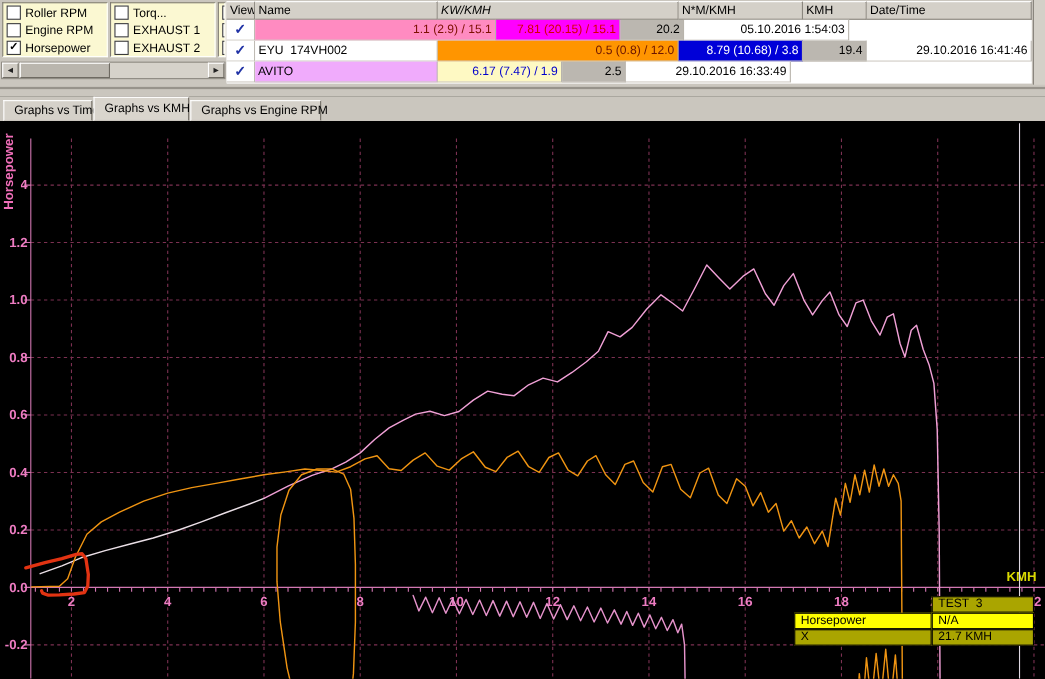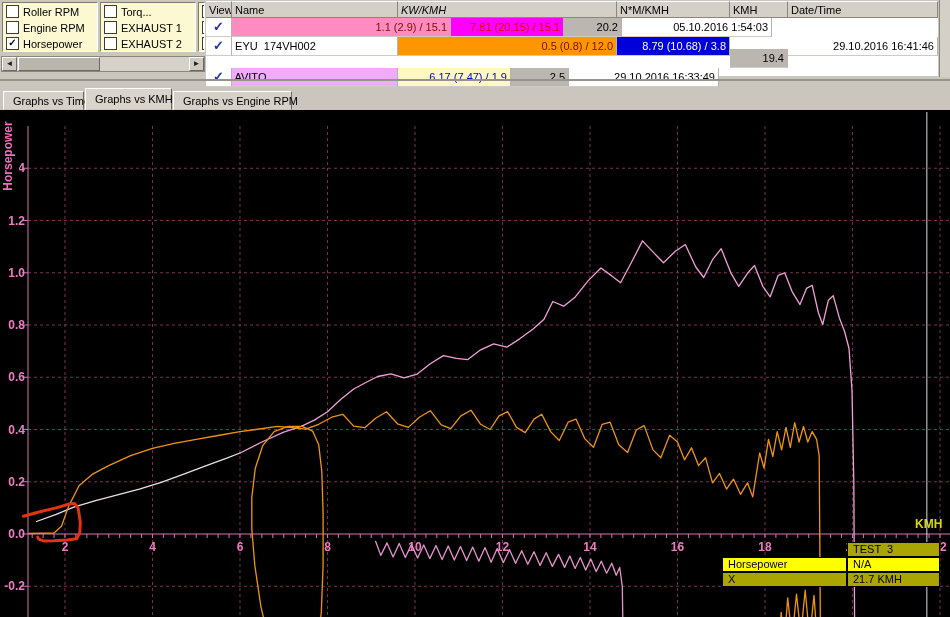--- a/index.html
+++ b/index.html
@@ -109,21 +109,21 @@
         <div class="cell num" style="width: 219px; background: rgb(255, 139, 193); color: rgb(124, 16, 0); padding-left: 48px;">1.1 (2.9) / 15.1</div>
         <div class="cell num" style="width: 113px; background: rgb(255, 0, 255); color: rgb(212, 0, 0);">7.81 (20.15) / 15.1</div>
         <div class="cell num" style="width: 58px; background: rgb(187, 183, 176);">20.2</div>
         <div class="cell num" style="width: 150px; background: rgb(255, 255, 255);">05.10.2016 1:54:03</div>
       </div>
       <div class="trow">
         <div class="cell chk" style="width: 26px; background: rgb(255, 255, 255);">✓</div>
         <div class="cell" style="width: 166px; background: rgb(255, 255, 255);"> EYU  174VH002</div>
         <div class="cell num" style="width: 219px; background: rgb(255, 149, 0); color: rgb(107, 21, 0);">0.5 (0.8) / 12.0</div>
         <div class="cell num" style="width: 113px; background: rgb(0, 0, 216); color: rgb(255, 255, 255);">8.79 (10.68) / 3.8</div>
-        <div class="cell num" style="width: 58px; background: rgb(187, 183, 176); margin-top: 12px;">19.4</div>
+        <div class="cell num" style="width: 58px; background: rgb(187, 183, 176);">19.4</div>
         <div class="cell num" style="width: 150px; background: rgb(255, 255, 255);">29.10.2016 16:41:46</div>
       </div>
       <div class="trow">
         <div class="cell chk" style="width: 26px; background: rgb(255, 255, 255);">✓</div>
         <div class="cell" style="width: 166px; background: #f0abfc;"> AVITO</div>
         <div class="cell num" style="width: 113px; background: #fef9c3; color: rgb(0, 0, 204);">6.17 (7.47) / 1.9</div>
         <div class="cell num" style="width: 58px; background: rgb(187, 183, 176);">2.5</div>
         <div class="cell num" style="width: 150px; background: rgb(255, 255, 255);">29.10.2016 16:33:49</div>
       </div>
     </div>

